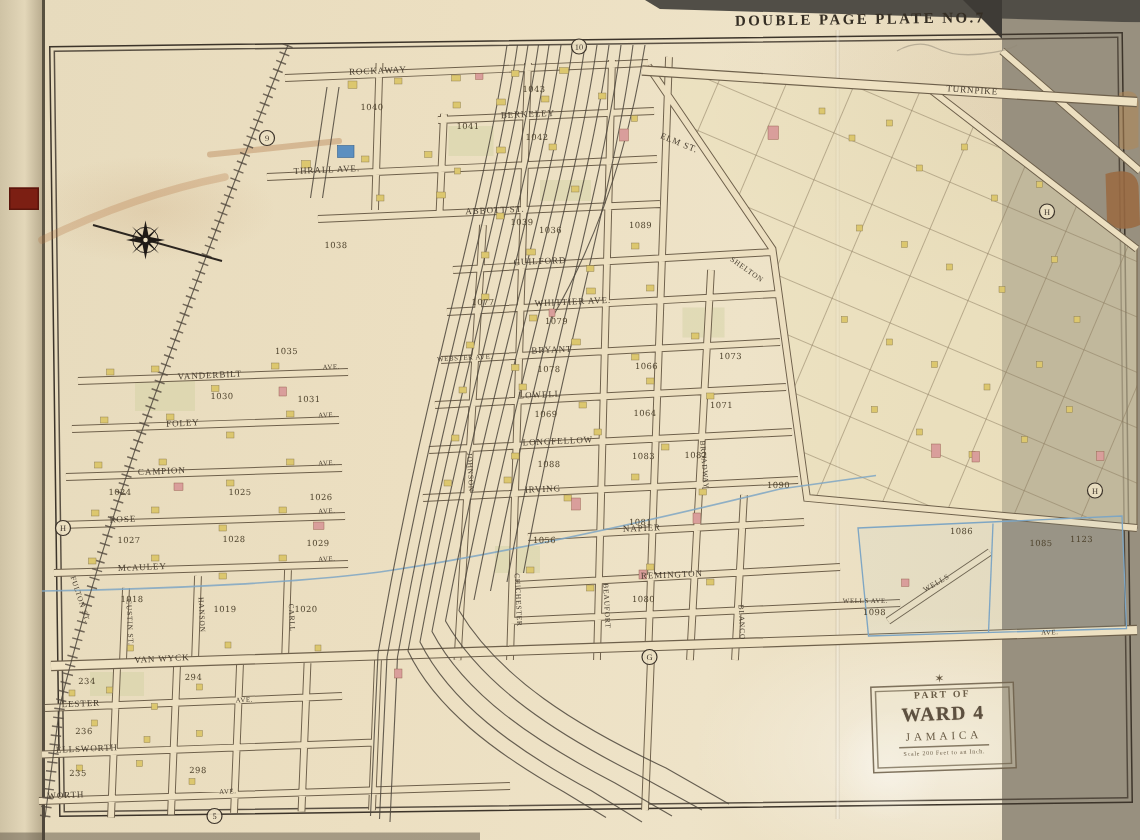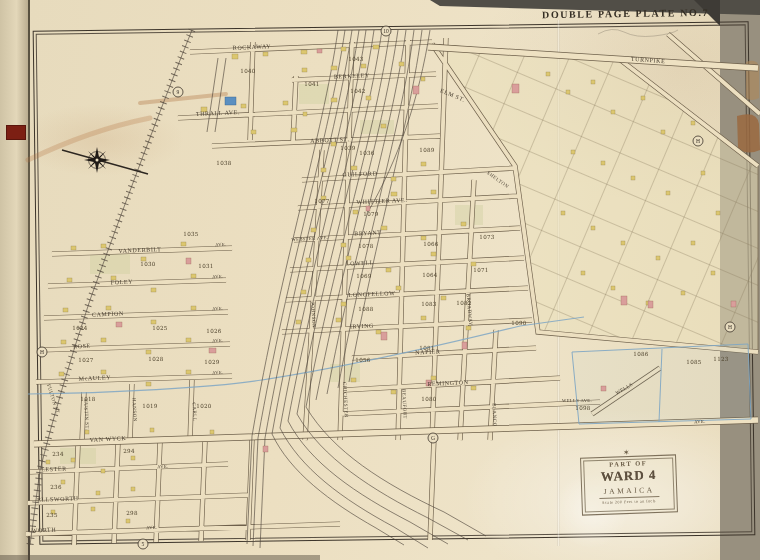--- a/index.html
+++ b/index.html
@@ -1,17 +1,17 @@
 <!DOCTYPE html>
 <html><head>
 <meta charset="utf-8">
 <style>
   html,body{margin:0;padding:0;}
   body{width:760px;height:560px;overflow:hidden;background:#98907f;font-family:"Liberation Sans",sans-serif;}
-  .scene{position:relative;width:720px;height:560px;}
+  .scene{position:relative;width:668px;height:560px;}
 
   
   .neighbor-page{position:absolute;left:0;top:0;width:30px;height:560px;
     background:linear-gradient(90deg,#cfc3a5,#e3d7b9 55%,#b3a689);}
   .spine-line{position:absolute;left:28px;top:0;width:3px;height:560px;
     background:linear-gradient(#57503f,#6e6450 60%,#4e463a);}
   .red-label{position:absolute;left:6px;top:125px;width:18px;height:13px;background:#7c1f13;border:1px solid #5a150c;}
 
   
   .paper{position:absolute;left:30px;top:0;right:0;bottom:0;

